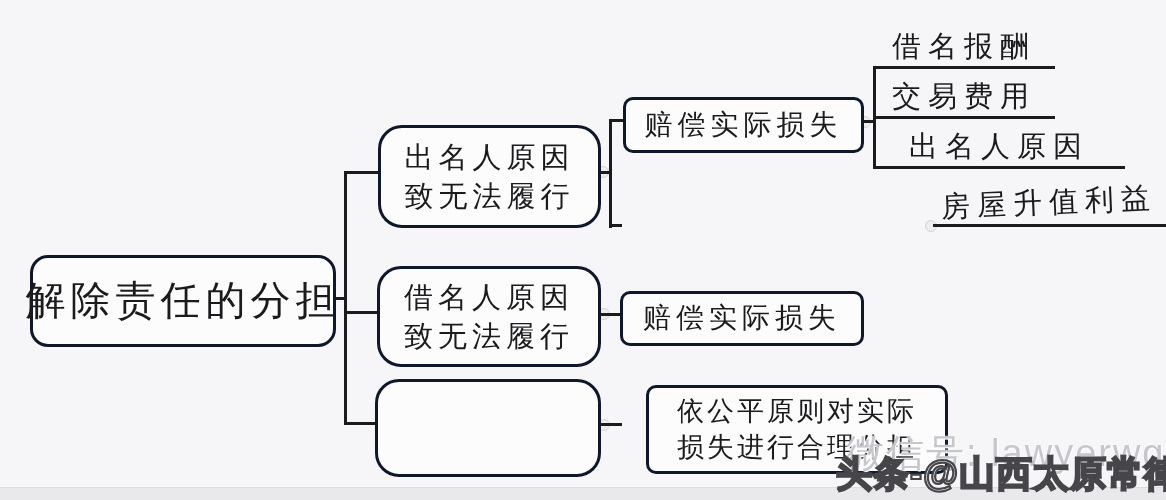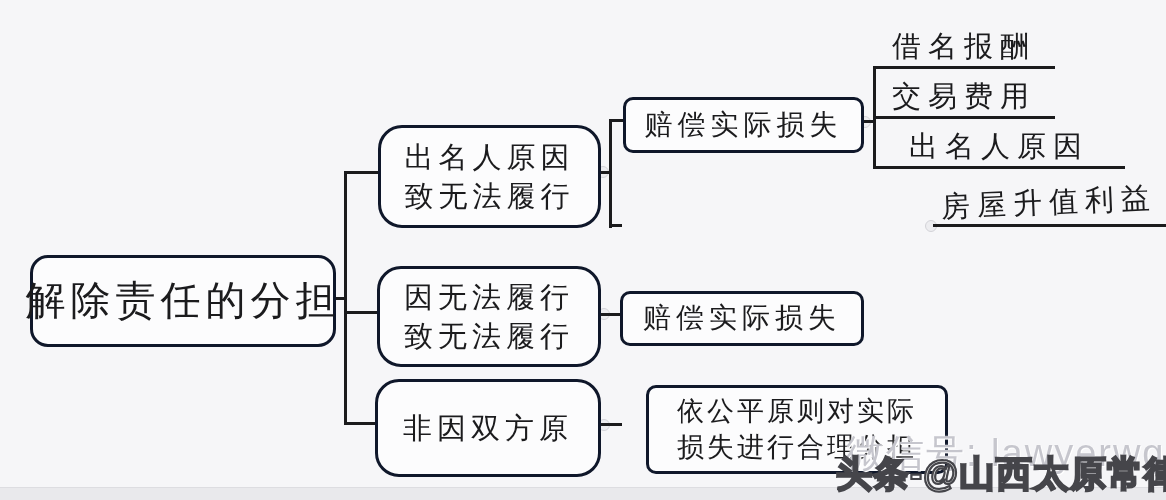--- a/index.html
+++ b/index.html
@@ -88,26 +88,25 @@
   <div class="node node-root" style="left:30px;top:255px;width:300px;height:86px">
     <span>解除责任的分担</span>
   </div>
 
   <div class="node node-branch" style="left:378px;top:125px;width:217px;height:97px">
     <span>出名人原因</span>
     <span>致无法履行</span>
   </div>
 
   <div class="node node-branch" style="left:377px;top:266px;width:218px;height:95px">
-    <span>因无法履行</span>
+    <span>借名人原因</span>
     <span>致无法履行</span>
   </div>
 
   <div class="node node-branch" style="left:375px;top:379px;width:220px;height:92px">
-    <span>非因双方原</span>
   </div>
 
   <div class="node node-sub" style="left:623px;top:97px;width:235px;height:50px">
     <span>赔偿实际损失</span>
   </div>
 
 
   <div class="node node-sub" style="left:620px;top:291px;width:238px;height:49px">
     <span>赔偿实际损失</span>
   </div>

